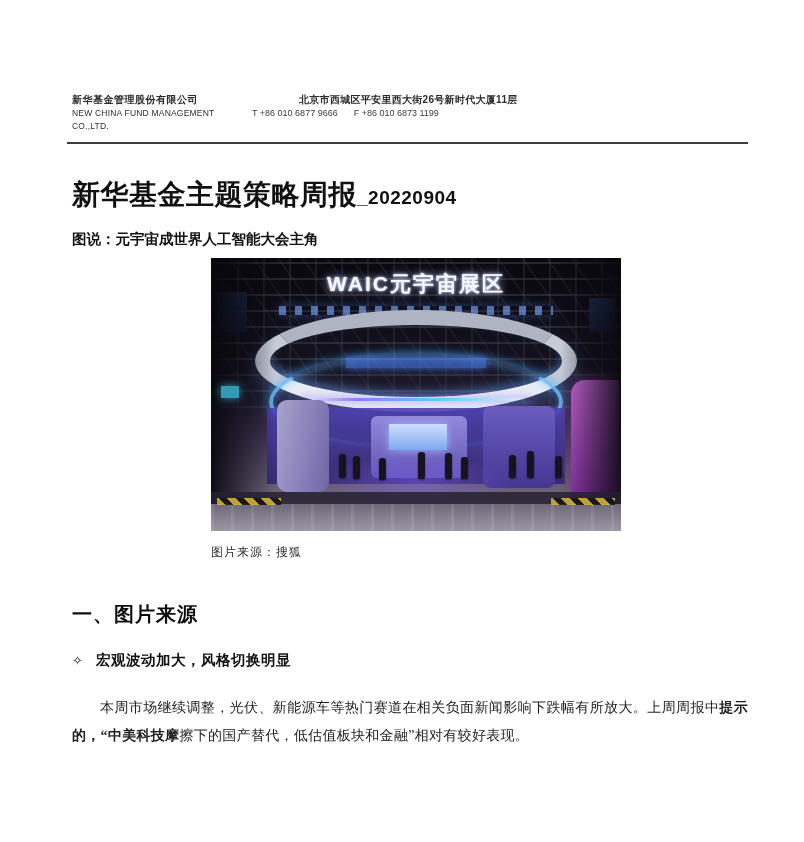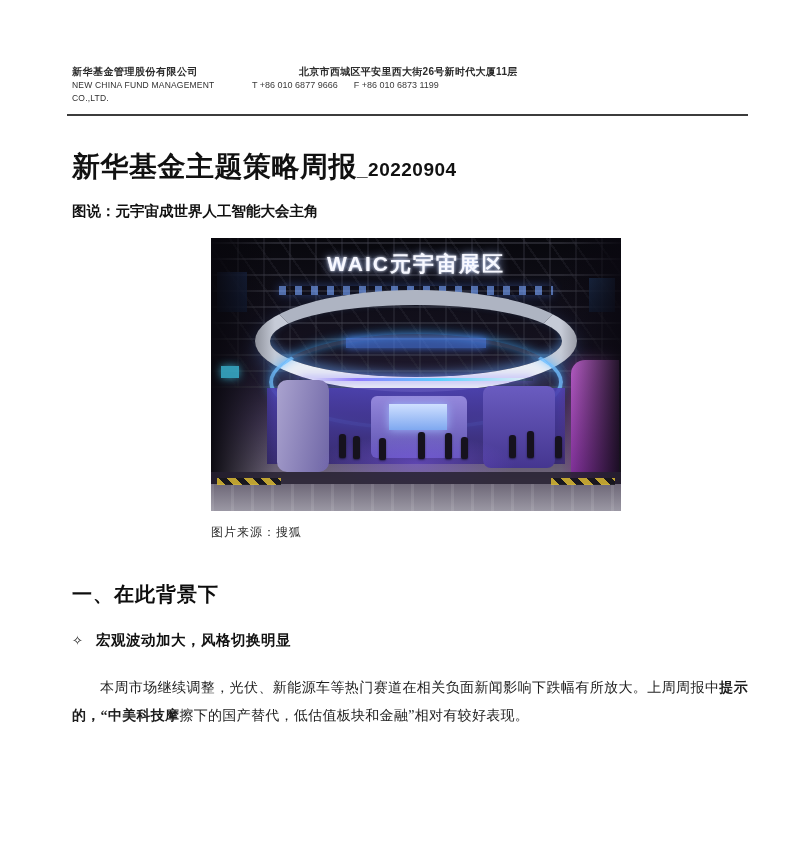--- a/index.html
+++ b/index.html
@@ -2,21 +2,21 @@
 <html><head>
 <meta charset="utf-8">
 <style>
   * { margin:0; padding:0; box-sizing:border-box; }
   html,body { background:#ffffff; }
   .page {
     position:relative; width:804px; height:842px; margin:0 auto;
     background:#ffffff; overflow:hidden; color:#1a1a1a;
     font-family:"Liberation Sans", sans-serif;
   }
-  .content { padding:64px 56px 0 72px; }
+  .content { padding:92px 56px 0 72px; }
 
   
   .hdr { display:flex; align-items:flex-start; height:48px; }
   .hdr-left { width:180px; }
   .hdr-cn { font-size:10px; font-weight:700; letter-spacing:.5px; color:#2b2b2b; line-height:15px; }
   .hdr-en { font-size:8.5px; color:#2f2f2f; line-height:13px; letter-spacing:.2px; }
   .hdr-mid { margin-left:0; }
   .hdr-addr { font-size:10px; font-weight:700; color:#2b2b2b; line-height:15px; letter-spacing:.3px;margin-left:47px; }
   .hdr-tel { font-size:9px; color:#3a3a3a; line-height:13px; }
   .hdr-tel span { margin-right:16px; }
@@ -26,21 +26,21 @@
   .logo-cn { font-size:24px; font-weight:800; color:#2a53b8; letter-spacing:2px; line-height:28px; }
   .logo-en { font-size:7px; color:#8a8a8a; letter-spacing:4.5px; margin-top:2px; }
   .hdr-rule { border:none; border-top:2px solid #3c3c3c; margin:2px 0 0 -5px; width:681px; }
 
   
   .doc-title { margin-top:32px; font-size:28px; font-weight:800; color:#111; letter-spacing:.5px; }
   .doc-title .suffix { font-size:19px; font-weight:800;text-align:center; }
   .fig-label { margin-top:16px; font-size:14.5px; font-weight:700; color:#111; }
 
   
-  .figure-wrap { width:398px; margin:17px auto 0 auto; }
+  .figure-wrap { width:398px; margin:9px auto 0 auto; }
   .photo {
     position:relative; width:410px; height:273px; overflow:hidden;
     background:linear-gradient(180deg,#08080d 0%,#14111e 38%,#241d33 52%,#453a58 68%,#675e73 84%,#8d8a96 100%);
   }
   .photo * { position:absolute; }
   .trusses {
     left:0; top:0; width:100%; height:150px;
     background:
       repeating-linear-gradient(0deg, rgba(70,70,82,.45) 0 2px, transparent 2px 16px),
       repeating-linear-gradient(90deg, rgba(60,60,72,.35) 0 2px, transparent 2px 26px),
@@ -172,21 +172,21 @@
         <div class="screen-cyan"></div>
         <div class="floor-band"></div>
         <div class="floor-bottom"></div>
         <div class="hazard hl"></div>
         <div class="hazard hr"></div>
         <div class="photo-banner">WAIC元宇宙展区</div>
       </div>
       <div class="photo-credit">图片来源：搜狐</div>
     </div>
 
-    <h2 class="sec-heading">一、在此背景下</h2>
+    <h2 class="sec-heading">一、图片来源</h2>
 
     <div class="bullet-row">
       <span class="bullet-marker">✧</span>
       <span class="bullet-text">宏观波动加大，风格切换明显</span>
     </div>
 
     <p class="para"><span>本周市场继续调整，光伏、新能源车等热门赛道在相关负面新闻影响下跌幅有所放大。上周周报中</span><span style="font-weight: 700;">提示的，“中美科技摩</span><span>擦下的国产替代，低估值板块和金融”相对有较好表现。</span></p>
 
   </div>
 </div>

